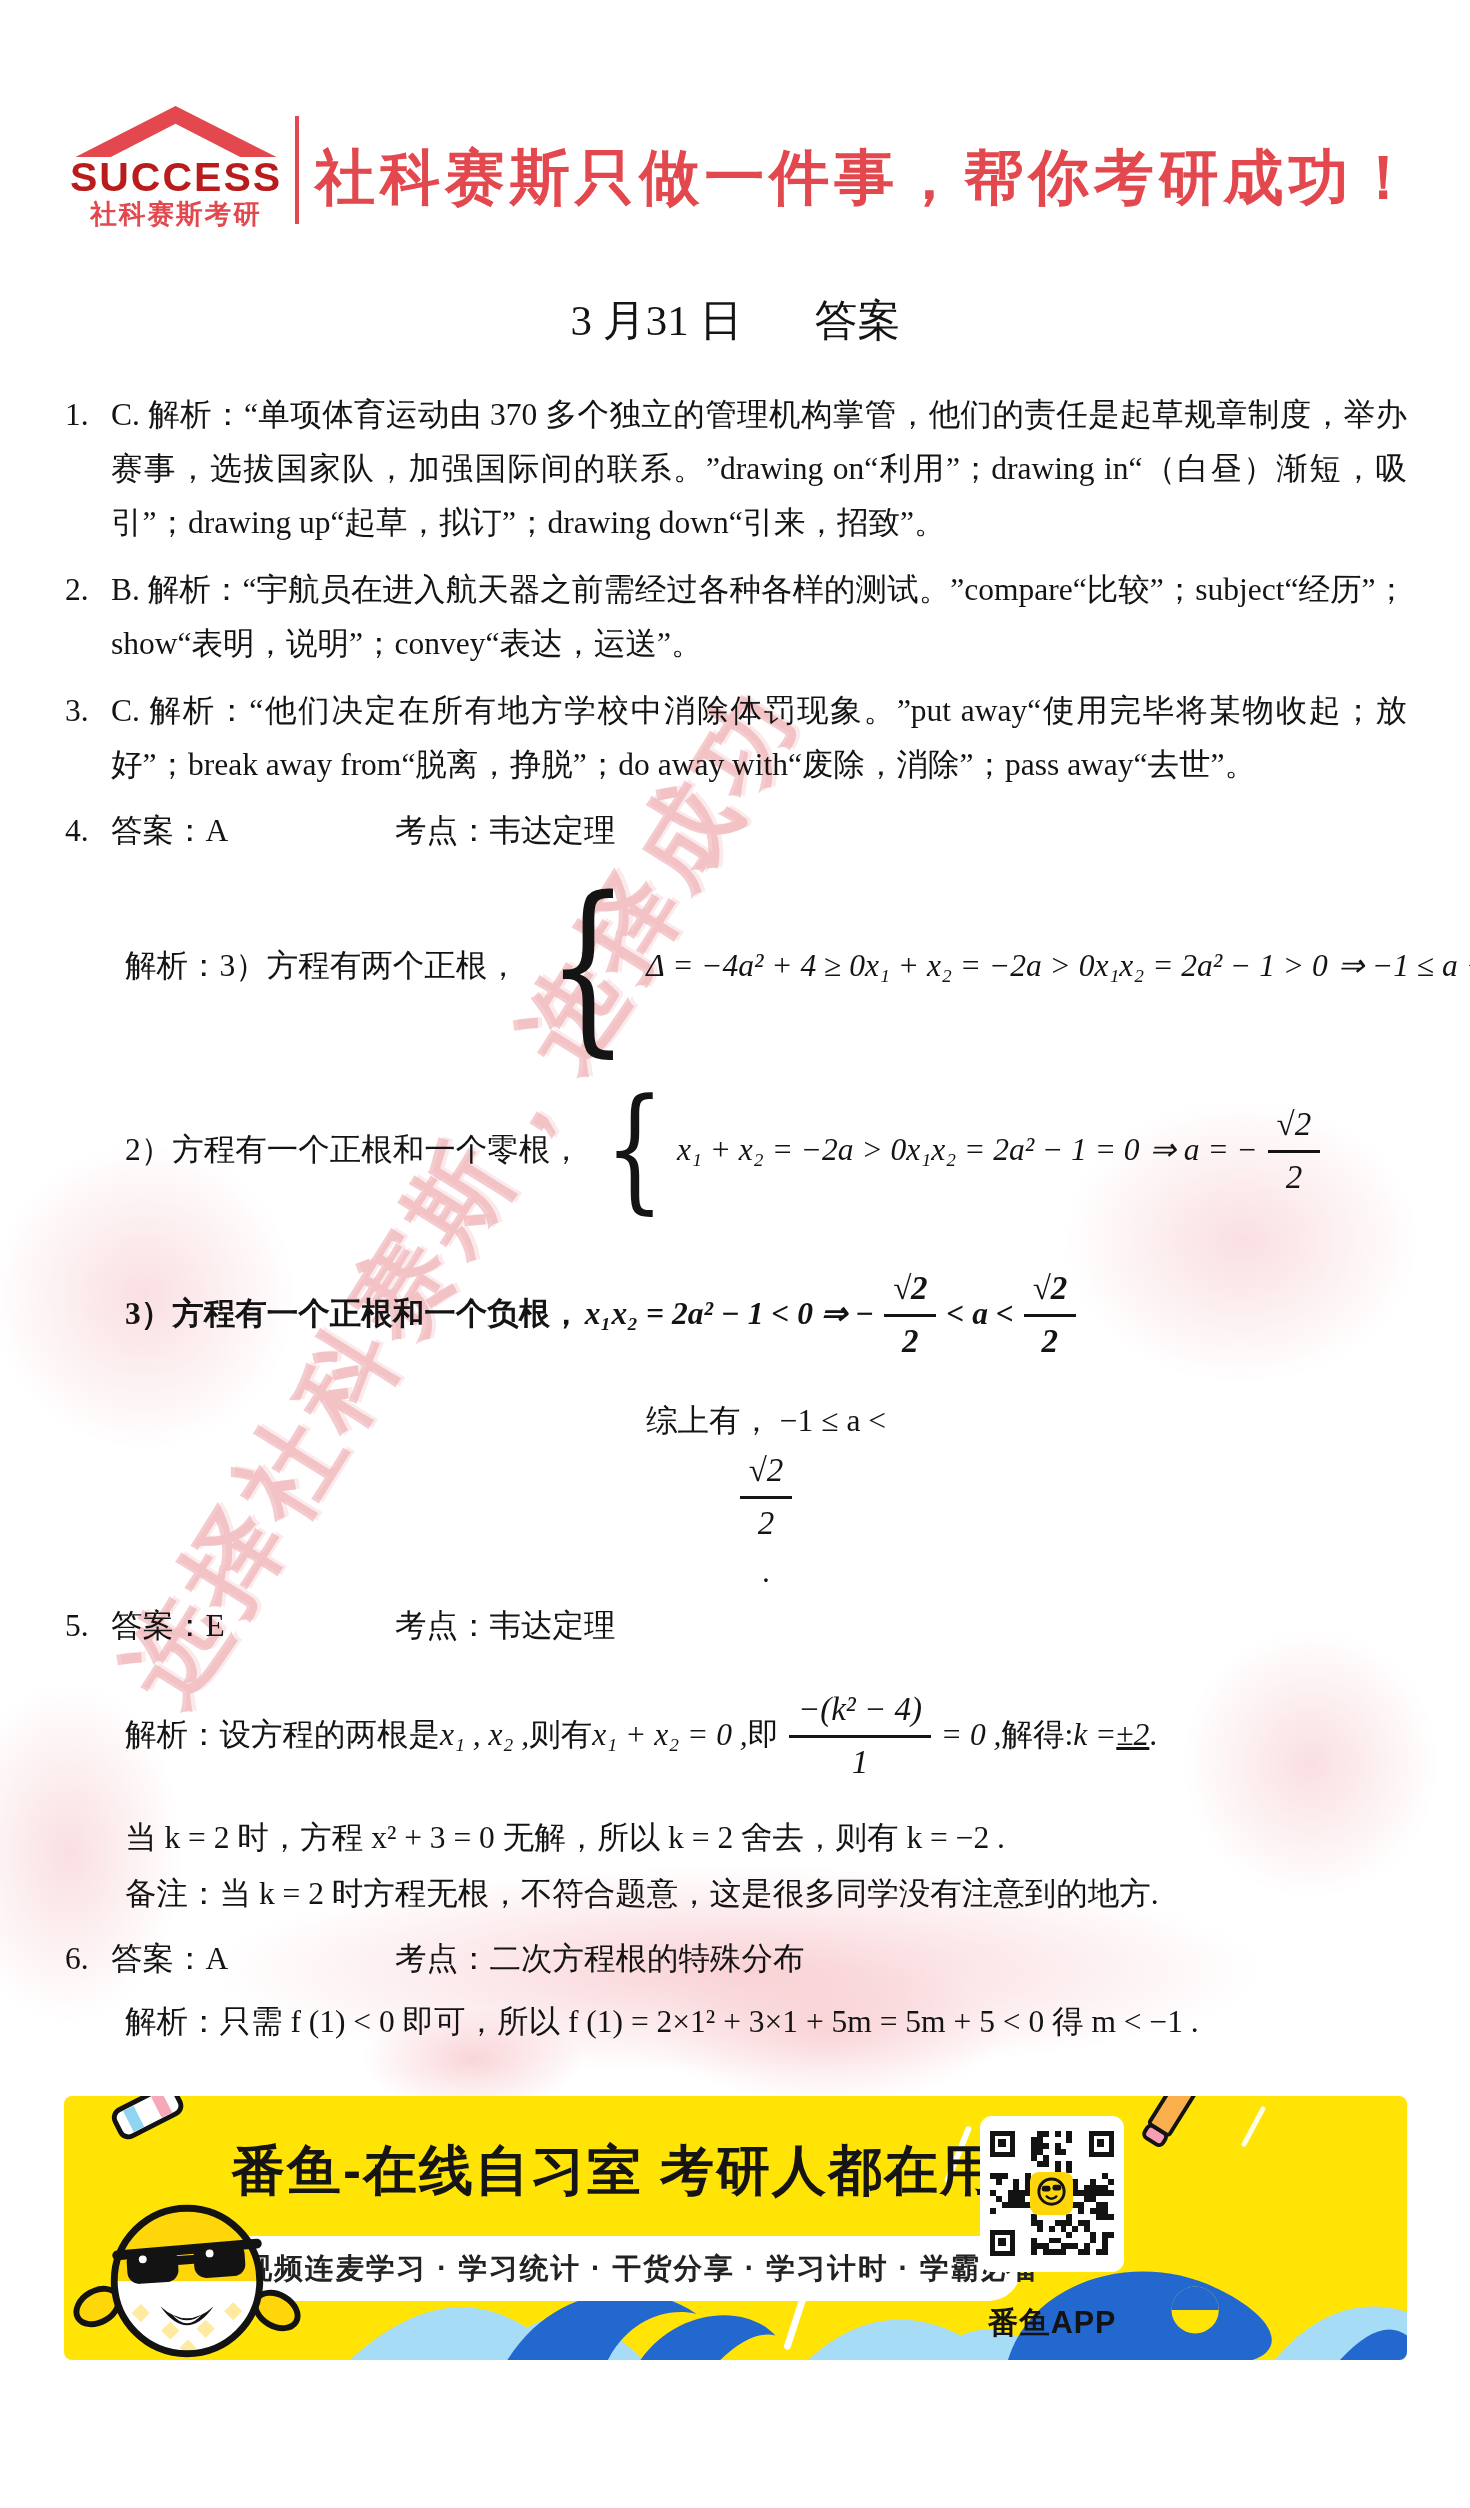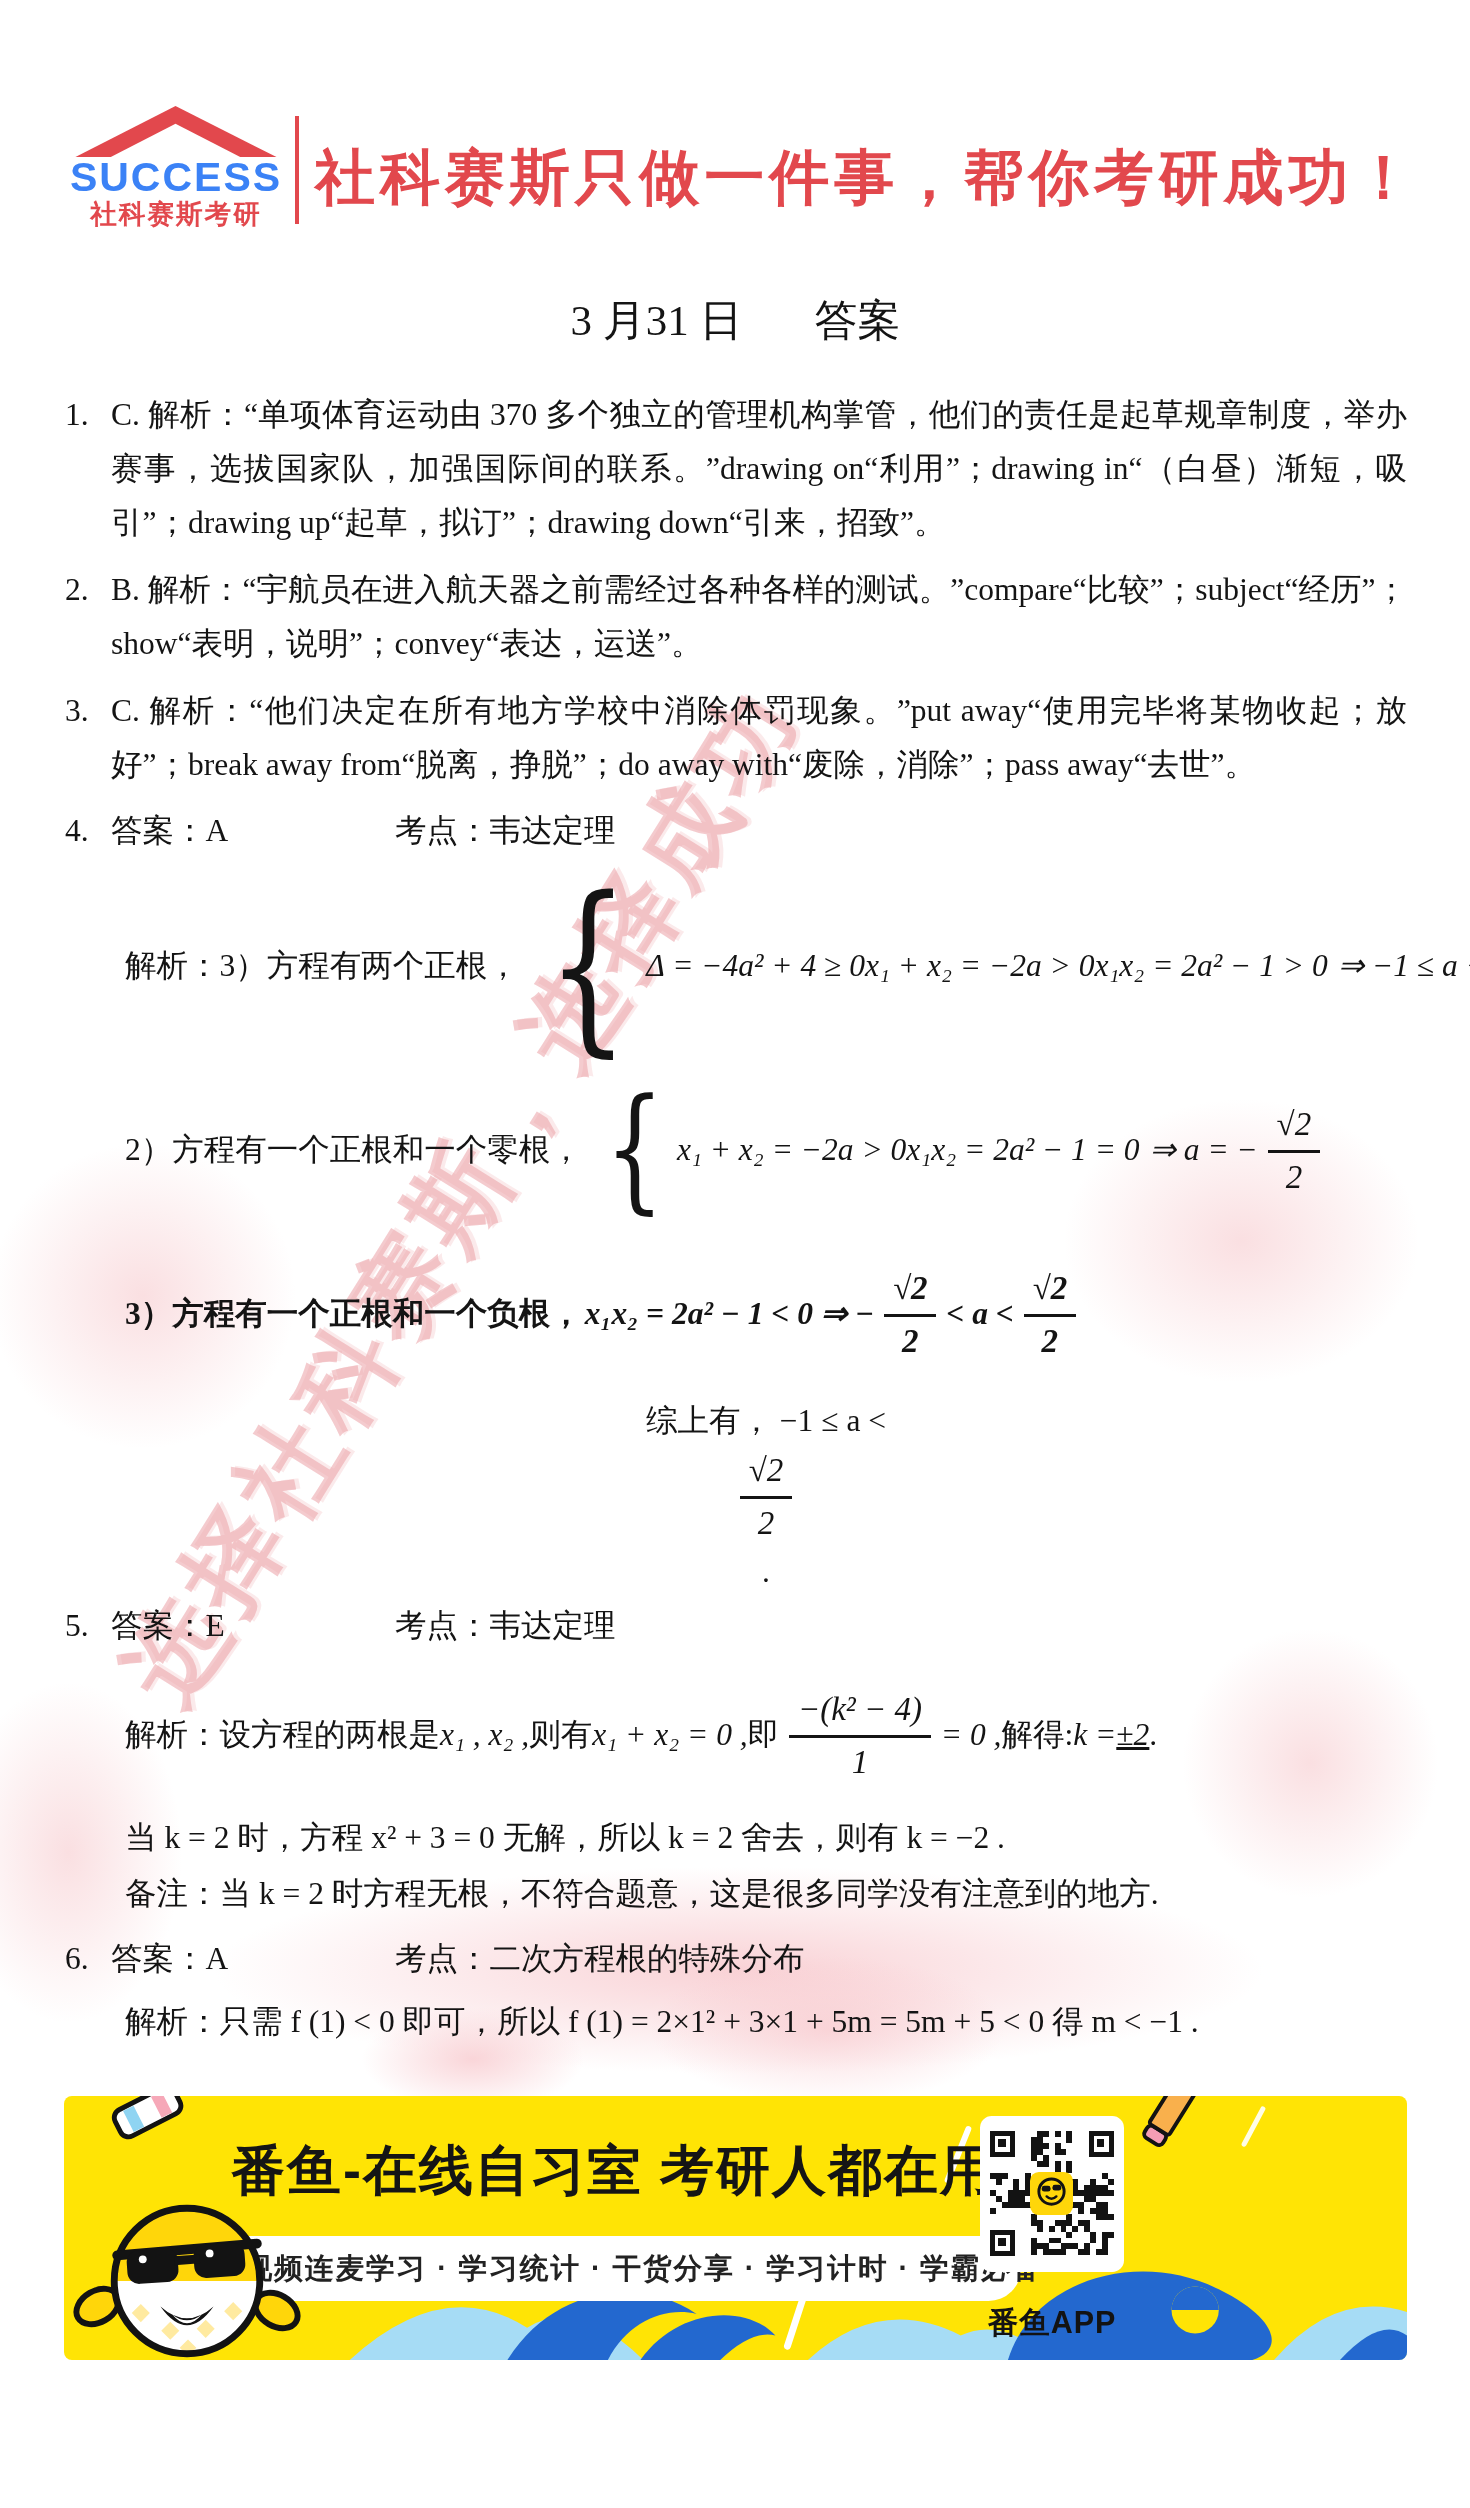--- a/index.html
+++ b/index.html
@@ -17,21 +17,21 @@
   .b7{left:325px;top:1990px;width:296px;height:138px;background:radial-gradient(closest-side,rgba(247,195,200,.7),rgba(247,195,200,0) 75%);}
   
   .watermark{position:absolute;left:150px;top:1627px;z-index:1;white-space:nowrap;
      font-family:"Liberation Serif",serif;font-weight:700;font-size:99px;letter-spacing:7.9px;
      color:rgba(235,160,166,.55);text-shadow:3px 3px 0 rgba(235,160,166,.22);
      transform:rotate(-58deg);transform-origin:0 50%;}
   
   .logo{position:absolute;left:59px;top:106px;width:234px;text-align:center;z-index:2;}
   .logo svg{display:block;margin:0 auto;}
   .logo-name{font-family:"Liberation Sans",sans-serif;font-weight:800;font-size:41px;line-height:1.02;
-             color:#3b82f6;letter-spacing:2px;}
+             color:#b91c1c;letter-spacing:2px;}
   .logo-sub{font-family:"Liberation Sans",sans-serif;font-weight:800;font-size:26.6px;line-height:1.15;
             color:#e2484d;letter-spacing:2px;}
   .hdr-divider{position:absolute;left:295px;top:116px;width:3.9px;height:108px;background:#e2484d;z-index:2;}
   .slogan{position:absolute;left:315px;top:138px;z-index:2;white-space:nowrap;
           font-family:"Liberation Sans",sans-serif;font-weight:900;font-size:60px;letter-spacing:4.9px;color:#e2484d;}
   
   .doc-title{position:absolute;left:0;top:292px;width:100%;z-index:2;display:flex;justify-content:center;gap:72px;
              font-size:43px;font-weight:500;}
   
   .content{position:absolute;left:65px;top:388px;width:1342px;z-index:2;font-size:31.5px;line-height:54px;text-align:justify;}

